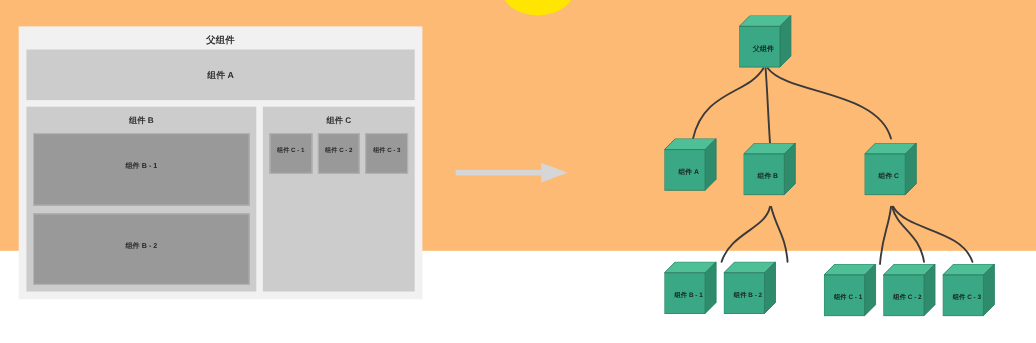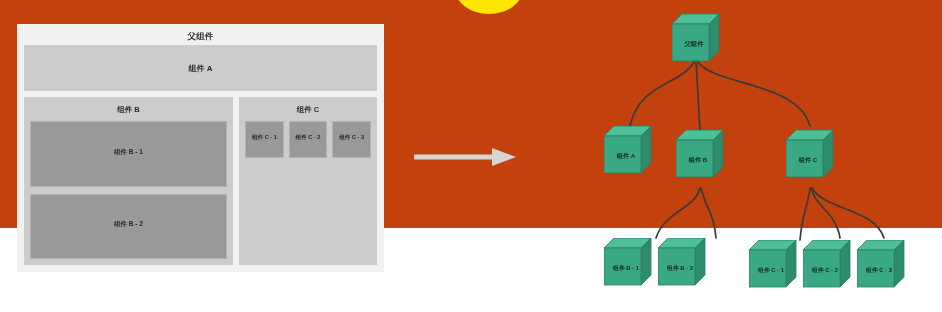--- a/index.html
+++ b/index.html
@@ -11,21 +11,21 @@
     width: 942px;
     height: 312px;
     font-family: "Liberation Sans", "DejaVu Sans", sans-serif;
     overflow: hidden;
     position: relative;
   }
   .stage {
     position: relative;
     width: 942px;
     height: 228px;
-    background: #c2410c;
+    background: #fdba74;
   }
 
   
   .yellow-blob {
     position: absolute;
     left: 455px;
     top: -34px;
     width: 68px;
     height: 48px;
     background: #ffe600;

